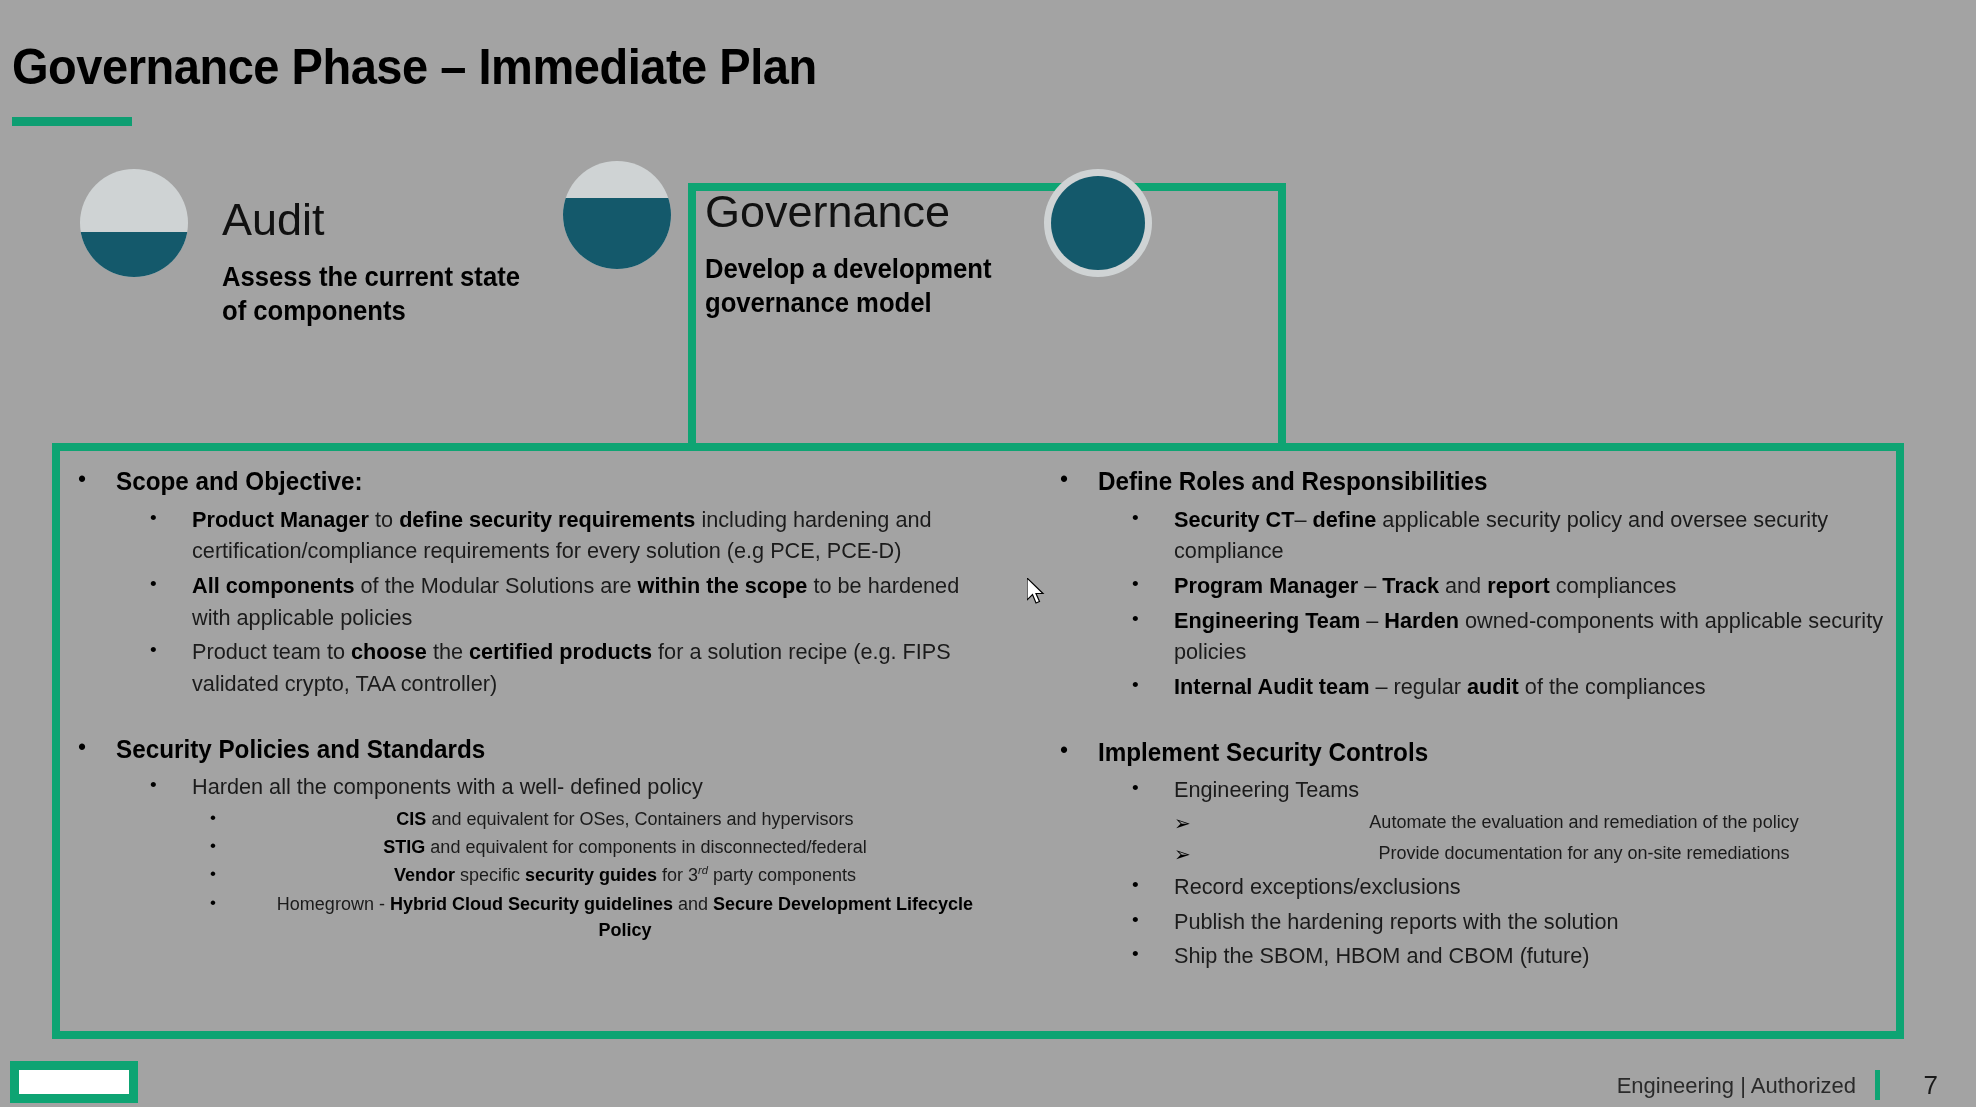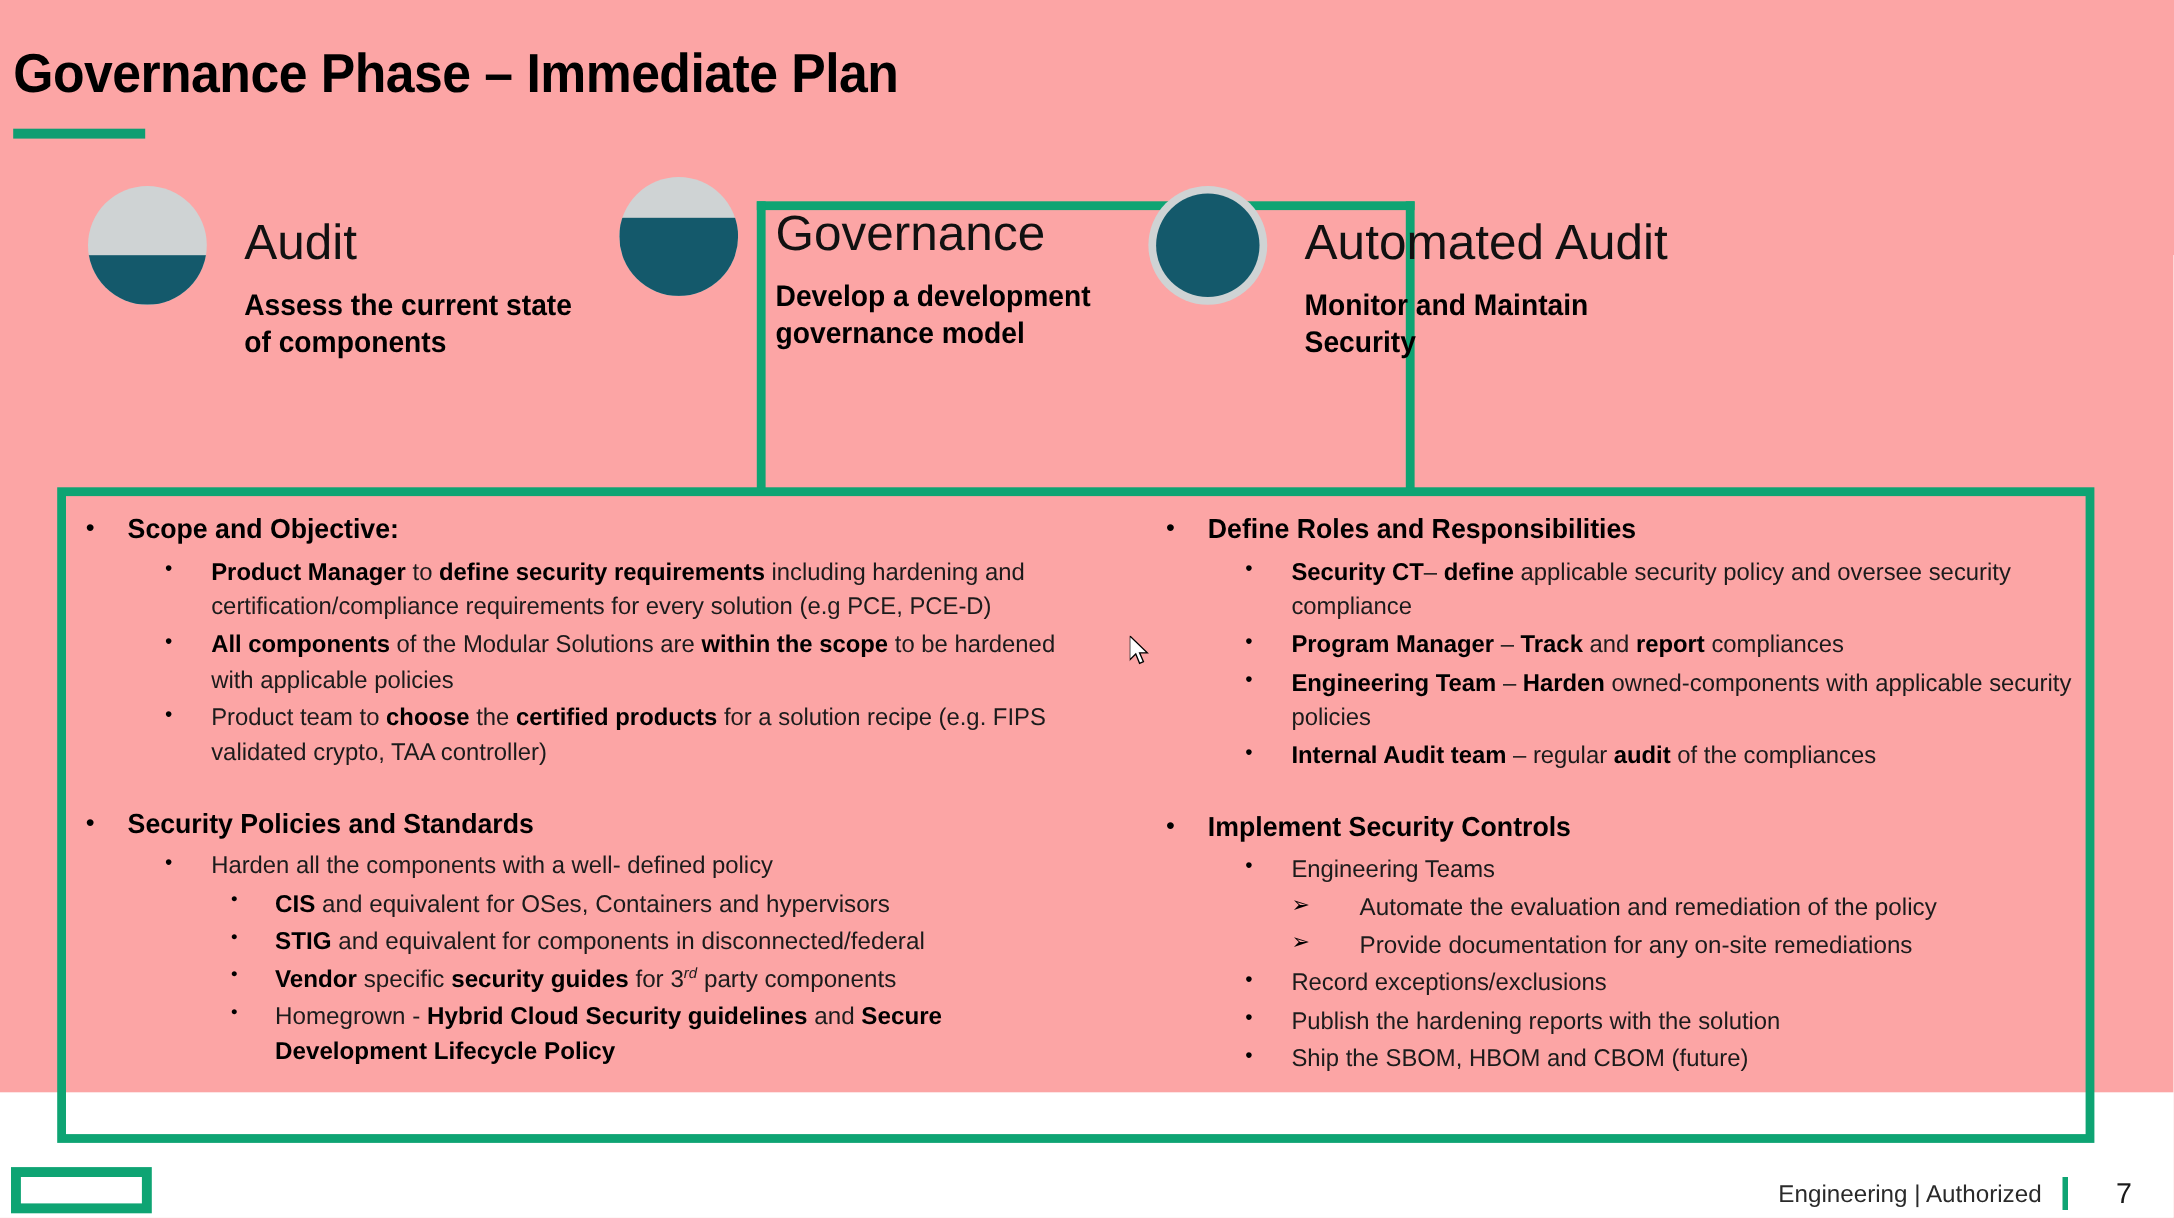--- a/index.html
+++ b/index.html
@@ -8,22 +8,22 @@
     width: 1976px;
     height: 1107px;
     background: #ffffff;
     font-family: "Liberation Sans", sans-serif;
     overflow: hidden;
   }
 
   #slide {
     position: relative;
     width: 1976px;
-    height: 993px;
-    background: #fca5a5;
+    height: 1107px;
+    background: #a3a3a3;
   }
 
   
   .slide-title {
     position: absolute;
     left: 12px;
     top: 38px;
     font-size: 50px;
     font-weight: 700;
     letter-spacing: -0.5px;
@@ -186,24 +186,25 @@
   }
   .lvl3 .bullet-dot {
     flex: 0 0 auto;
     width: 48px;
     font-size: 17px;
     line-height: 1.46;
     color: #000;
   }
   .lvl3 .txt {
     flex: 1 1 auto;
-    font-size: 22px;
+    font-size: 18px;
     line-height: 1.46;
     color: #1b1b1b;
     font-family: "Liberation Sans Narrow", "Liberation Sans", sans-serif;
+    text-align: center;
   }
   .lvl3 .bullet-arrow {
     flex: 0 0 auto;
     width: 62px;
     font-size: 20px;
     line-height: 1.46;
     color: #000;
   }
 
   b, strong { font-weight: 700; color: #000; }
@@ -283,24 +284,20 @@
     <div class="phase-text">
       <div class="phase-name">Governance</div>
       <div class="phase-sub" style="width:330px;">Develop a development governance model</div>
     </div>
   </div>
 
   <div class="phase" style="left:1044px; top:169px;">
     <div class="phase-icon full">
       <div class="inner-disc"></div>
     </div>
-    <div class="phase-text">
-      <div class="phase-name">Automated Audit</div>
-      <div class="phase-sub" style="width:300px;">Monitor and Maintain Security</div>
-    </div>
   </div>
 
   <div class="frame-body"></div>
 
   <div class="col col-left">
 
     <div class="lvl1">
       <div class="row">
         <span class="bullet-dot">•</span>
         <span class="head">Scope and Objective:</span>

